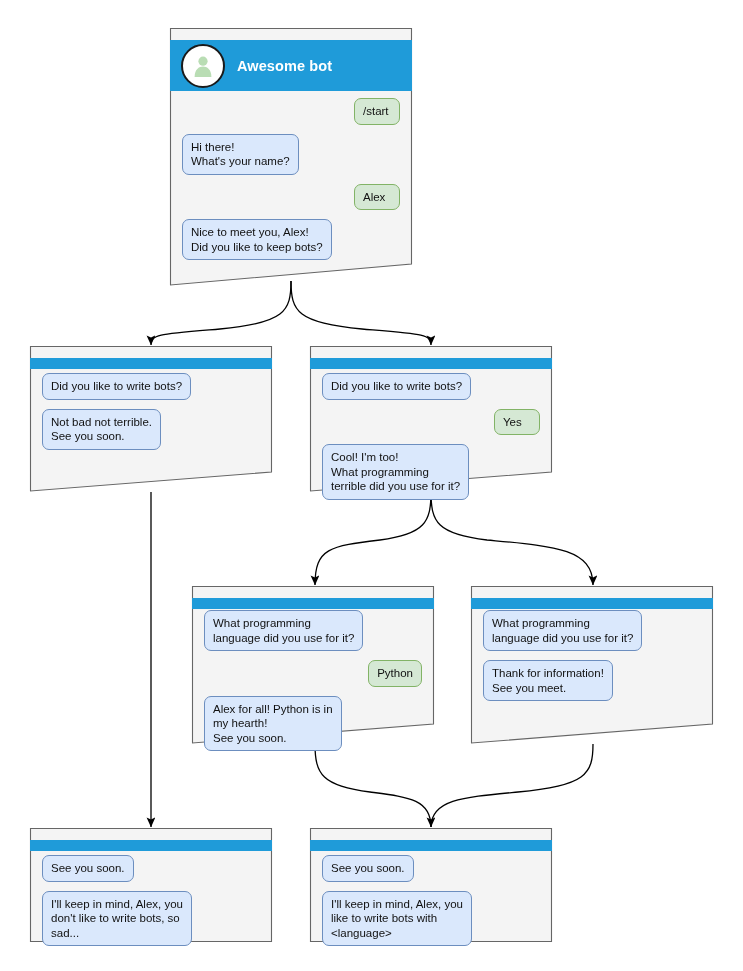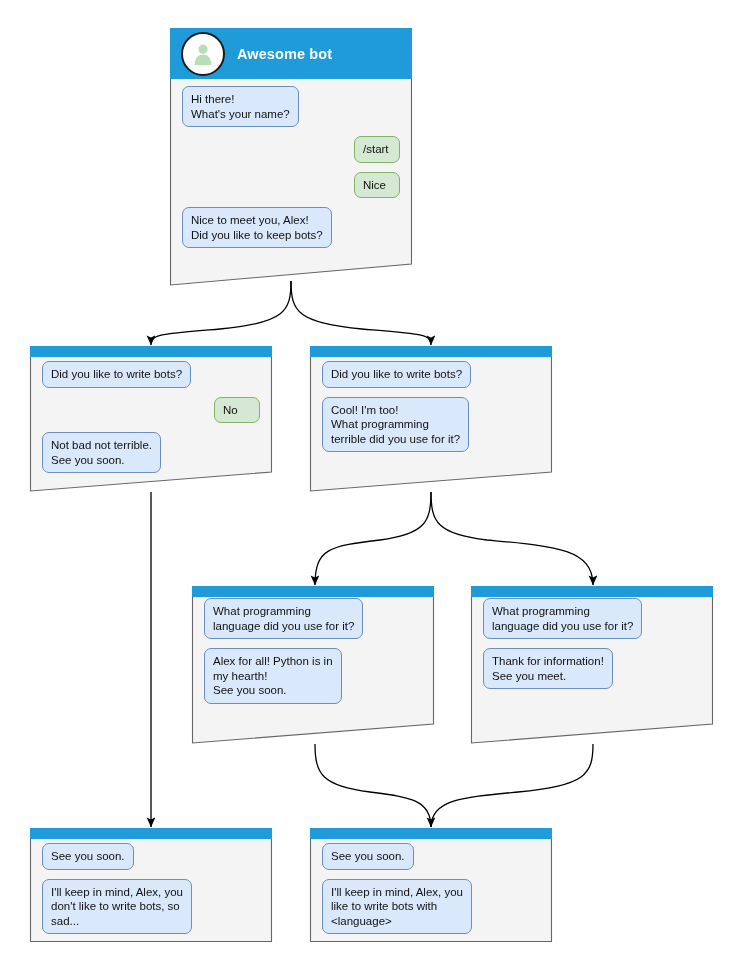--- a/index.html
+++ b/index.html
@@ -47,21 +47,21 @@
     overflow: visible;
   }
   .card-body-poly {
     fill: #f4f4f4;
     stroke: #666666;
     stroke-width: 1.1;
   }
   .card-content {
     position: absolute;
     left: 0;
-    top: 0;
+    top: 12px;
     width: 100%;
     height: 100%;
   }
   
   .root-header {
     position: absolute;
     left: 0;
     top: 0;
     width: 100%;
     height: 51px;
@@ -166,89 +166,92 @@
       <div class="root-header">
         <span class="avatar">
           <svg width="26" height="26" viewBox="0 0 26 26" aria-hidden="true">
             <circle cx="13" cy="8.2" r="4.6" fill="#b9ddb4"></circle>
             <path d="M4.6 24 C4.6 16.6 9.0 13.6 13 13.6 C17 13.6 21.4 16.6 21.4 24 Z" fill="#b9ddb4"></path>
           </svg>
         </span>
         <span class="bot-title">Awesome bot</span>
       </div>
       <div class="bubbles" style="top:58px;">
+        <div class="bubble-row user">
+          <span class="bubble user">/start</span>
+        </div>
         <div class="bubble-row bot">
           <span class="bubble bot">Hi there!
 What's your name?</span>
         </div>
         <div class="bubble-row user">
-          <span class="bubble user">/start</span>
-        </div>
-        <div class="bubble-row user">
-          <span class="bubble user">Nice</span>
+          <span class="bubble user">Alex</span>
         </div>
         <div class="bubble-row bot">
           <span class="bubble bot">Nice to meet you, Alex!
 Did you like to keep bots?</span>
         </div>
       </div>
     </div>
   </div>
 
   <div class="card" style="left:30px; top:346px; width:242px; height:146px;">
     <svg class="card-shape" viewBox="0 0 242 146" preserveAspectRatio="none">
       <polygon class="card-body-poly" points="0.5,0.5 241.5,0.5 241.5,126 0.5,145"></polygon>
     </svg>
     <div class="card-content">
       <div class="thin-header"></div>
       <div class="bubbles" style="top:15px;">
         <div class="bubble-row bot">
           <span class="bubble bot">Did you like to write bots?</span>
         </div>
-        <div class="bubble-row user">
-          <span class="bubble user">No</span>
-        </div>
         <div class="bubble-row bot">
           <span class="bubble bot">Not bad not terrible.
 See you soon.</span>
         </div>
       </div>
     </div>
   </div>
 
   <div class="card" style="left:310px; top:346px; width:242px; height:146px;">
     <svg class="card-shape" viewBox="0 0 242 146" preserveAspectRatio="none">
       <polygon class="card-body-poly" points="0.5,0.5 241.5,0.5 241.5,126 0.5,145"></polygon>
     </svg>
     <div class="card-content">
       <div class="thin-header"></div>
       <div class="bubbles" style="top:15px;">
         <div class="bubble-row bot">
           <span class="bubble bot">Did you like to write bots?</span>
         </div>
+        <div class="bubble-row user">
+          <span class="bubble user">Yes</span>
+        </div>
         <div class="bubble-row bot">
           <span class="bubble bot">Cool! I'm too!
 What programming
 terrible did you use for it?</span>
         </div>
       </div>
     </div>
   </div>
 
   <div class="card" style="left:192px; top:586px; width:242px; height:158px;">
     <svg class="card-shape" viewBox="0 0 242 158" preserveAspectRatio="none">
       <polygon class="card-body-poly" points="0.5,0.5 241.5,0.5 241.5,138 0.5,157"></polygon>
     </svg>
     <div class="card-content">
       <div class="thin-header"></div>
       <div class="bubbles" style="top:12px;">
         <div class="bubble-row bot">
           <span class="bubble bot">What programming
 language did you use for it?</span>
         </div>
+        <div class="bubble-row user">
+          <span class="bubble user">Python</span>
+        </div>
         <div class="bubble-row bot">
           <span class="bubble bot">Alex for all! Python is in
 my hearth!
 See you soon.</span>
         </div>
       </div>
     </div>
   </div>
 
   <div class="card" style="left:471px; top:586px; width:242px; height:158px;">

